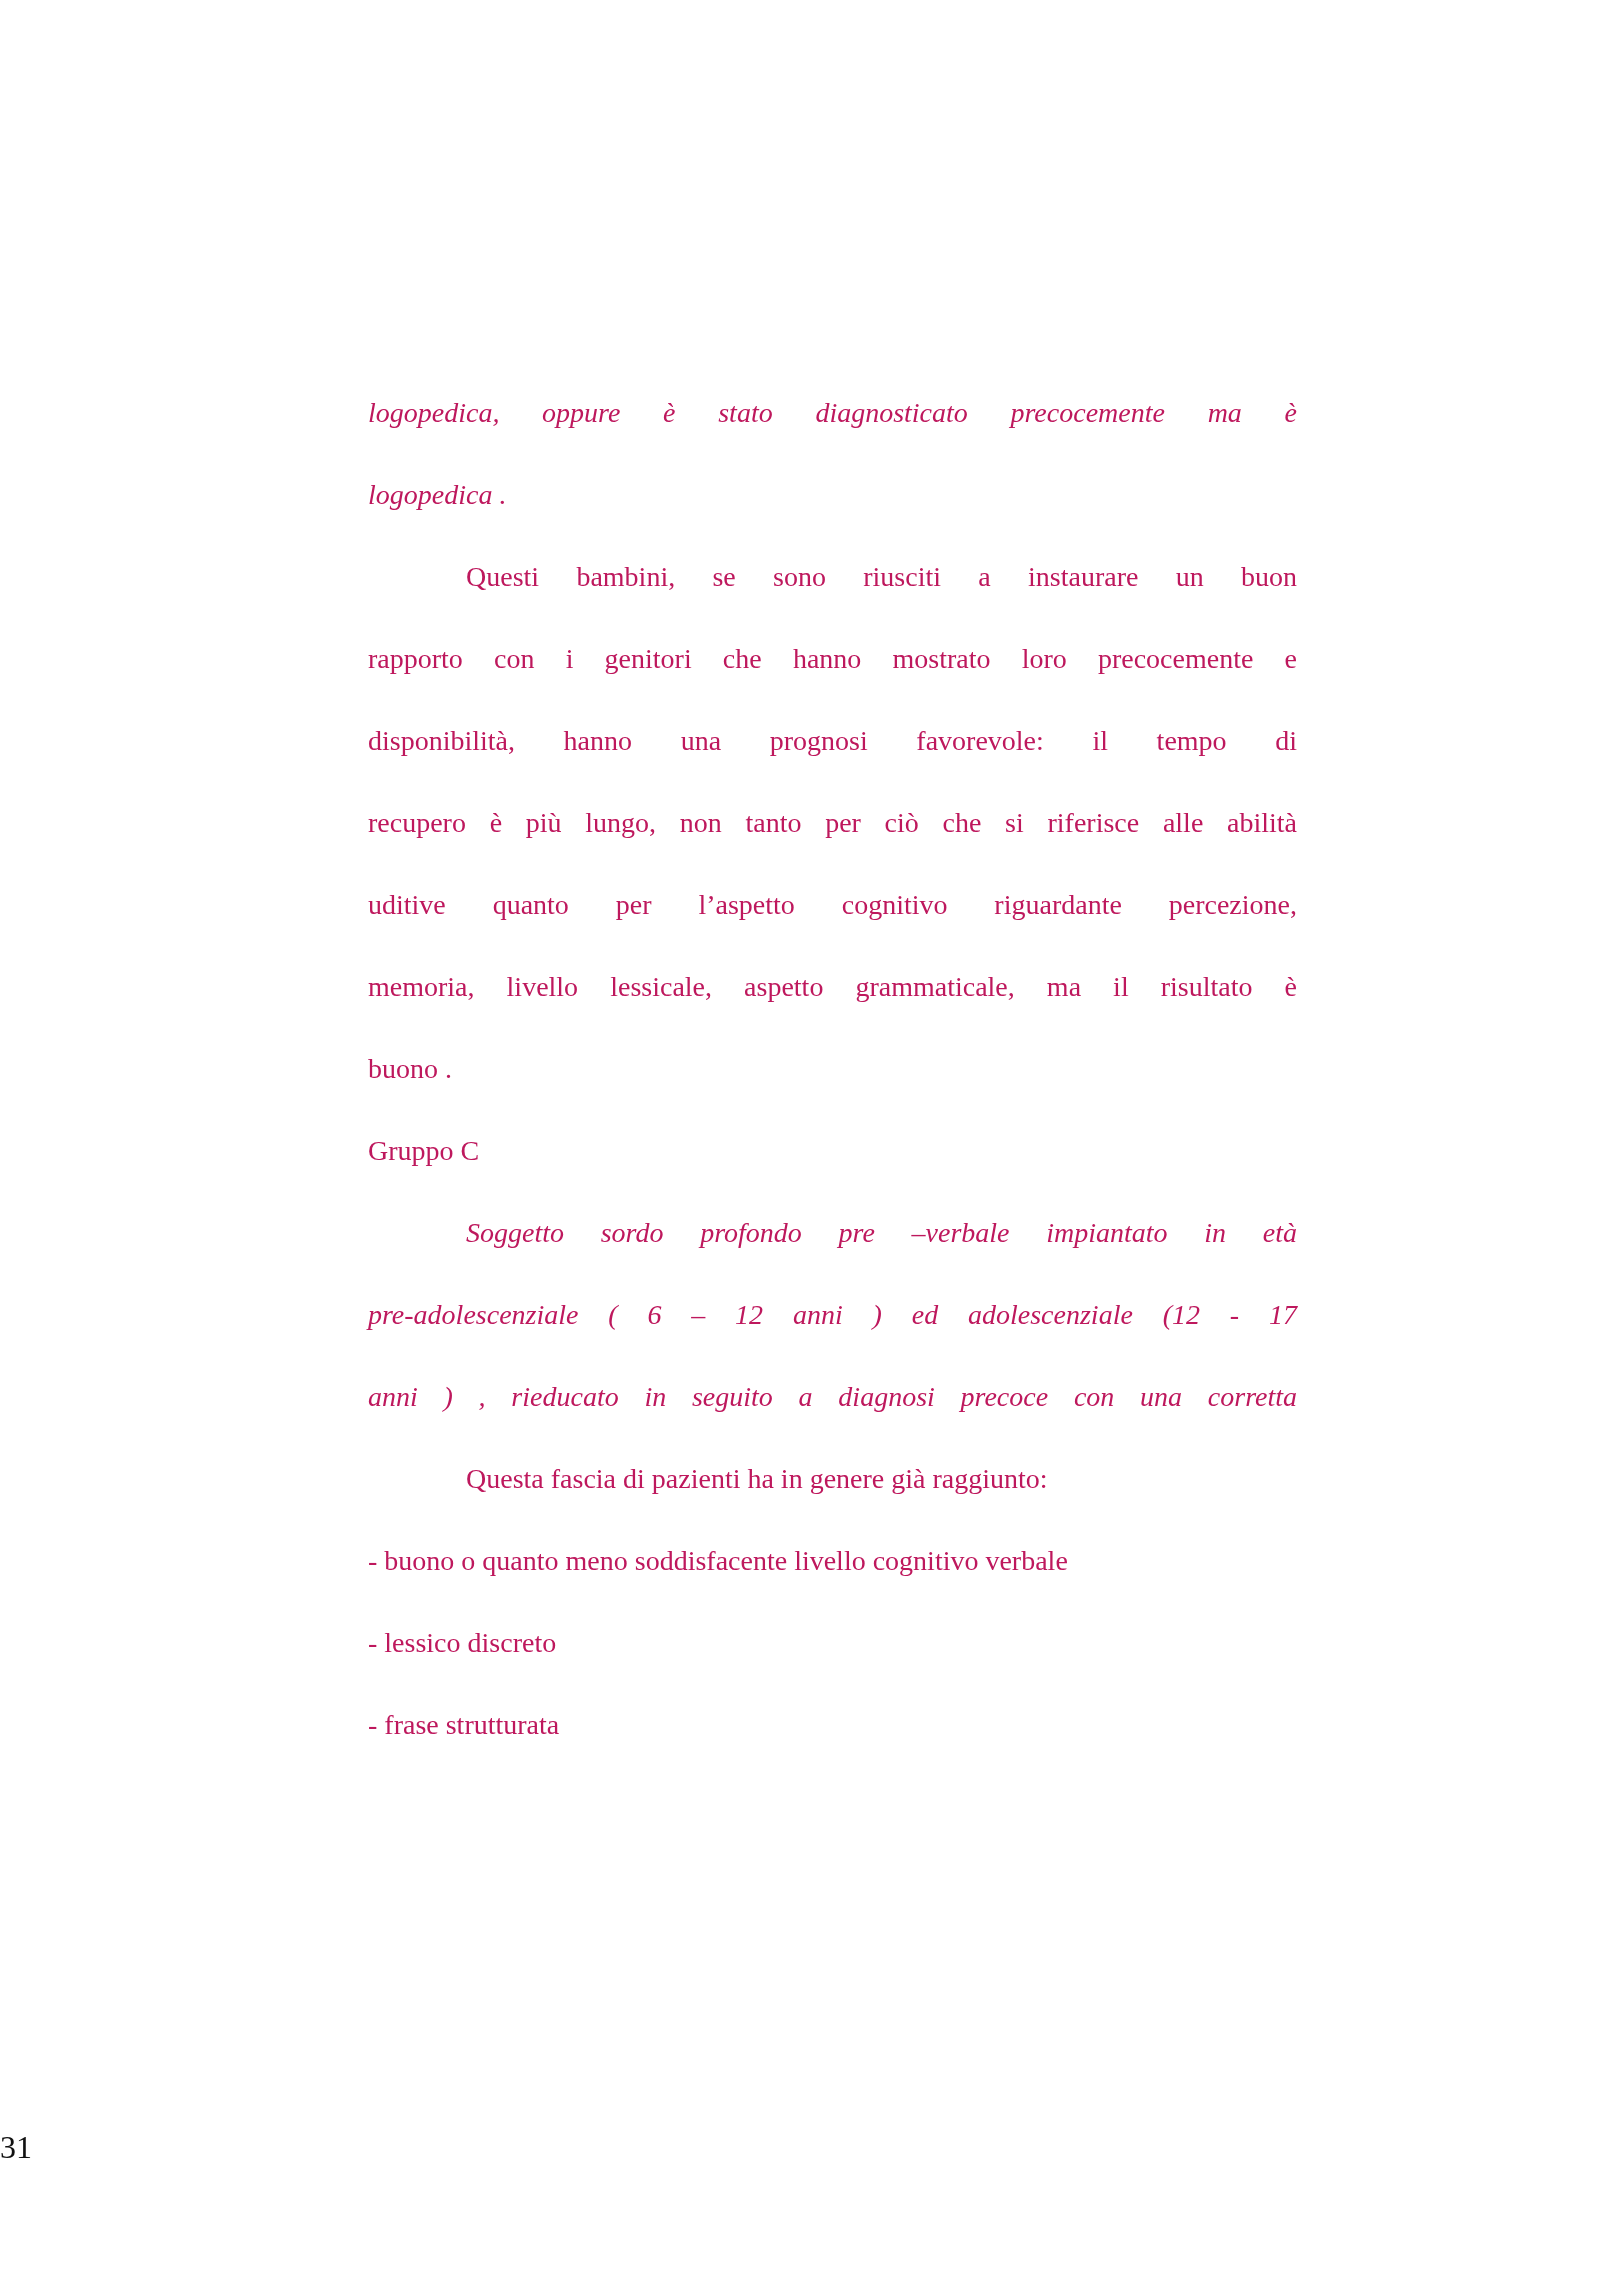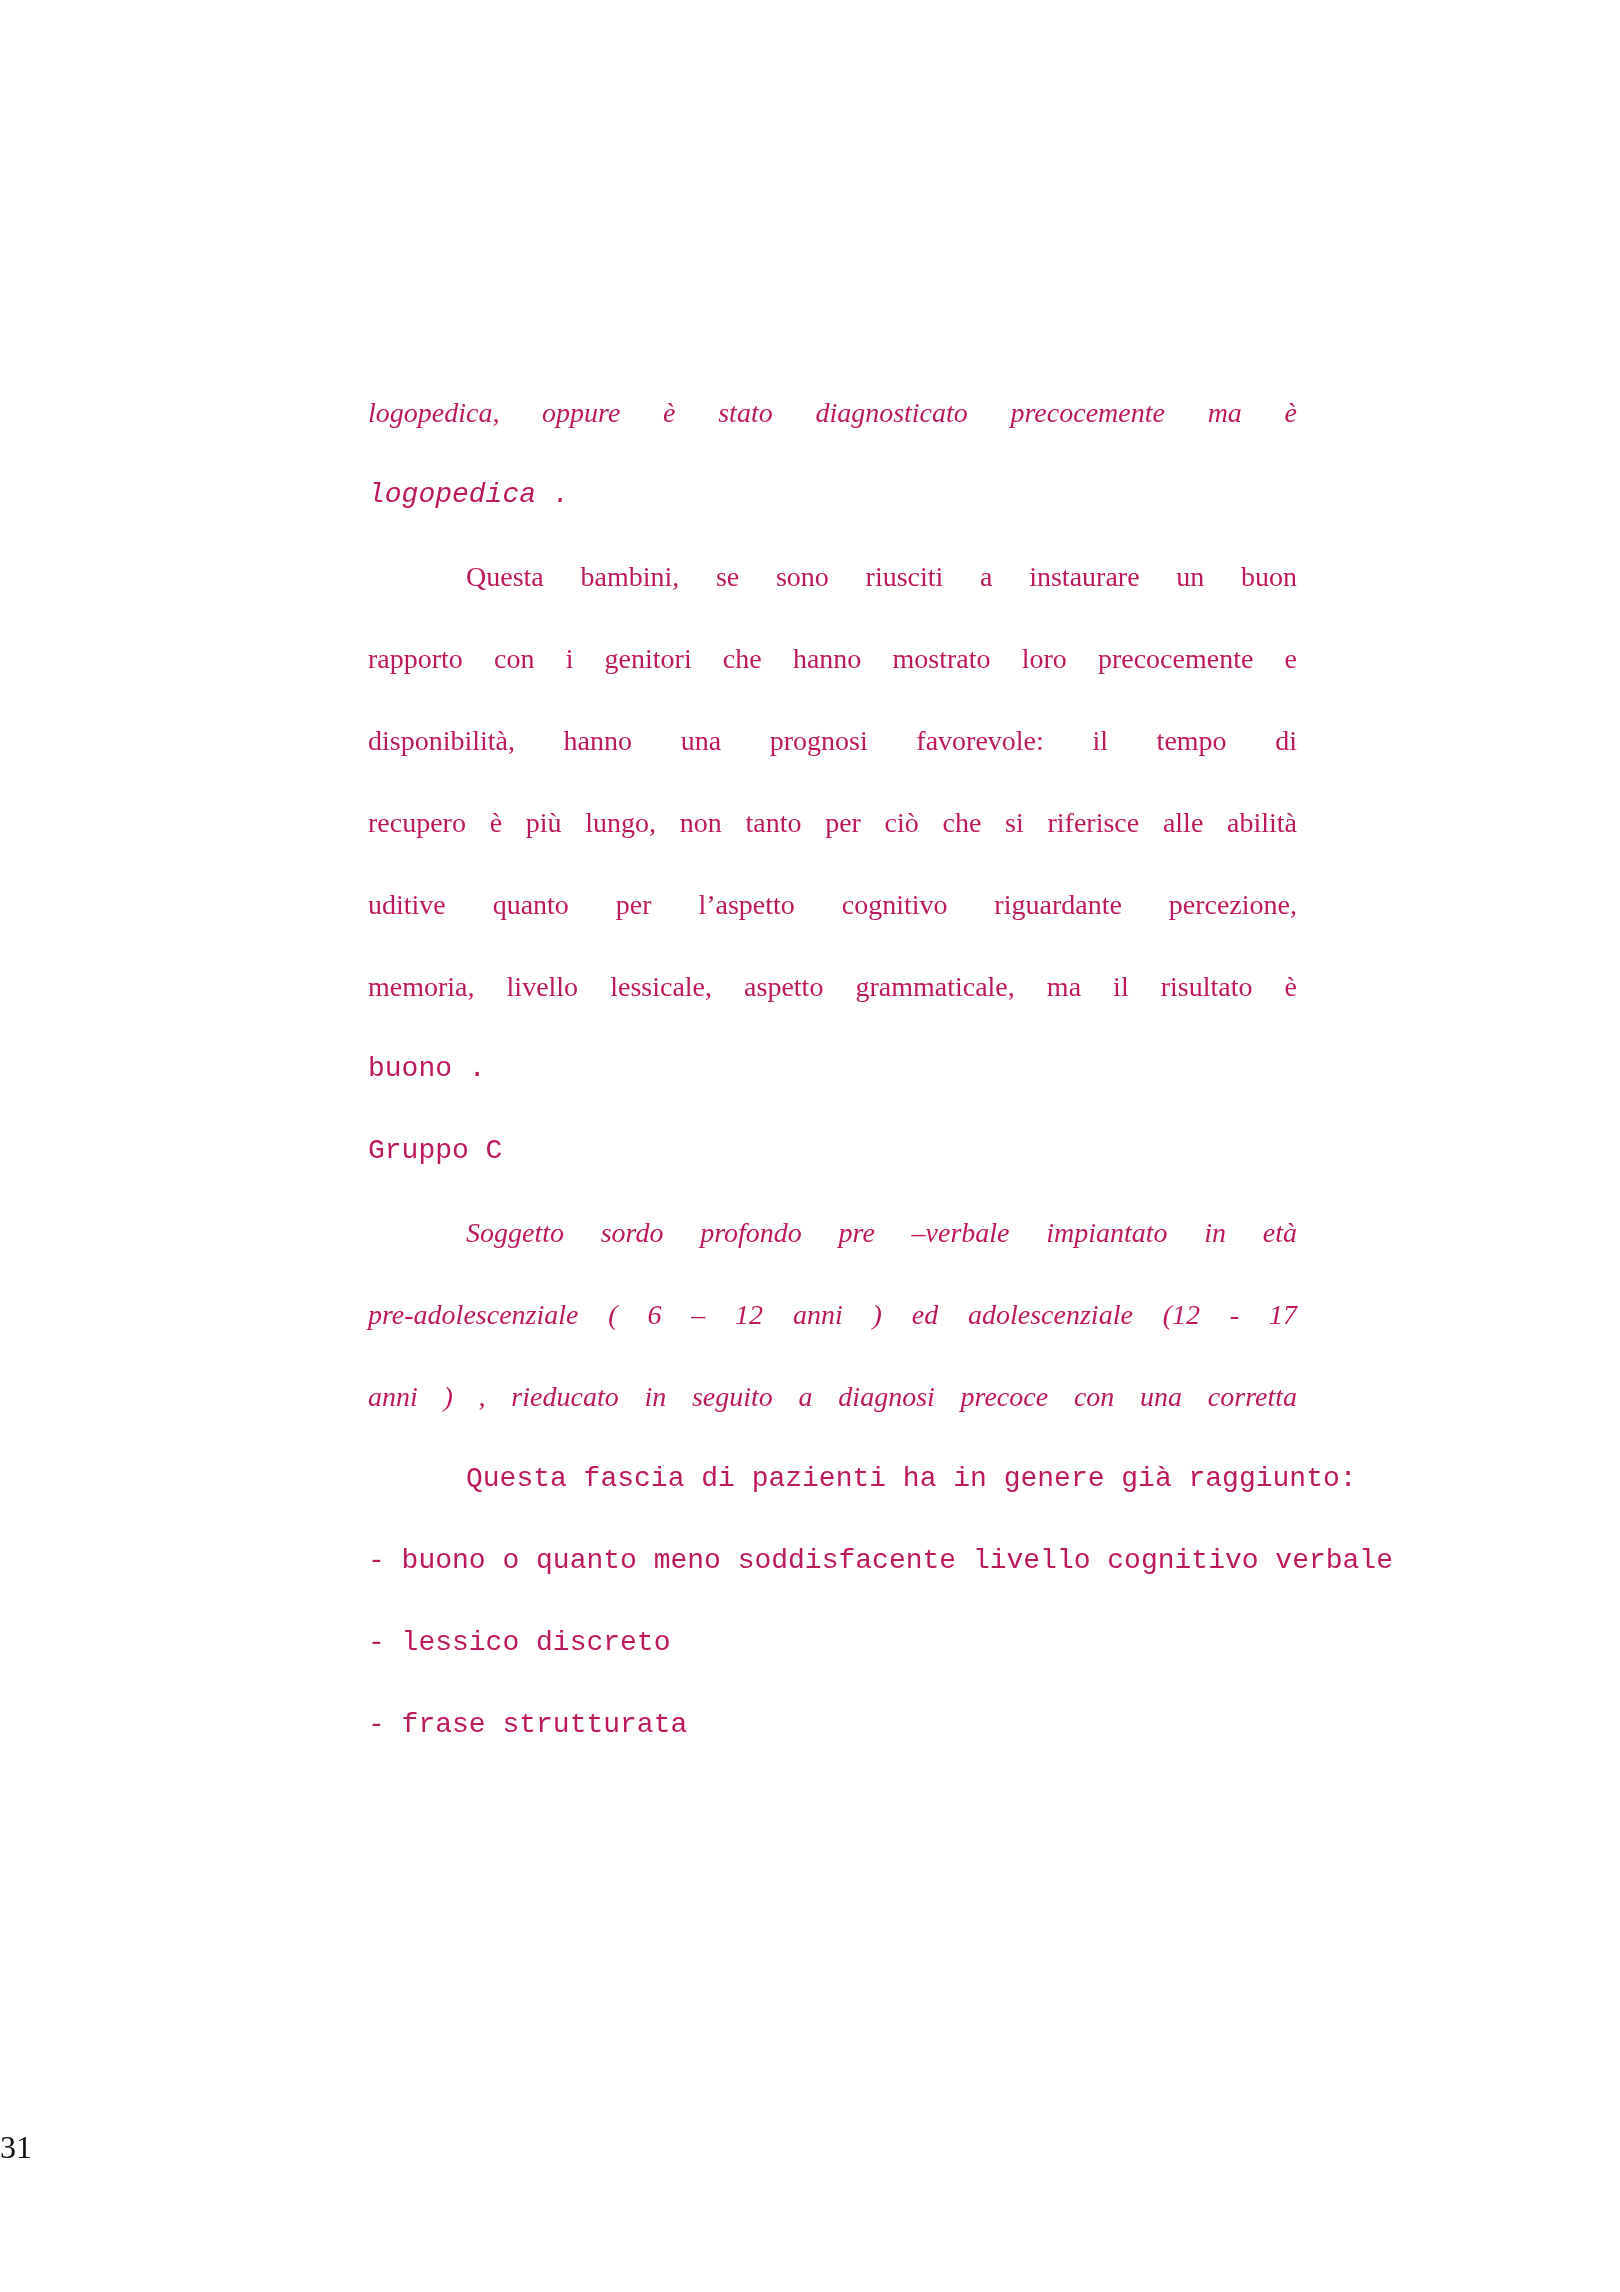--- a/index.html
+++ b/index.html
@@ -4,38 +4,38 @@
 <style>
   html, body { margin: 0; padding: 0; background: #ffffff; }
   body { width: 1620px; height: 2293px; position: relative; overflow: hidden; }
   .page { position: absolute; left: 0; top: 0; width: 1620px; height: 2293px; background: #fff; }
   .text {
     position: absolute; left: 368px; width: 929px; top: 372px;
     font-family: "Liberation Serif", "DejaVu Serif", serif;
     font-size: 28px; line-height: 82px; color: #be185d;
   }
   .line { display: block; height: 82px; white-space: nowrap; text-align: justify; text-align-last: justify; }
-  .line.last { text-align-last: left; font-family: Liberation Mono, monospace; }
+  .line.last { text-align-last: left; }
   .ind { padding-left: 98px; }
   .it { font-style: italic; }
   .pagenum {
     position: absolute; left: 0; width: 1620px; top: 2129px; text-align: left;
     font-family: "Liberation Serif", "DejaVu Serif", serif; font-size: 32px; color: #111;
   }
 </style>
 </head>
 <body>
 
 <div class="page">
   <div class="text">
 
     <span class="line it">logopedica, oppure è stato diagnosticato  precocemente ma è</span>
     <span class="line it last">logopedica .</span>
 
-    <span class="line ind">Questa bambini, se sono riusciti a instaurare un buon</span>
+    <span class="line ind">Questi bambini, se sono riusciti a instaurare un buon</span>
     <span class="line">rapporto con i genitori che hanno mostrato loro precocemente e</span>
     <span class="line">disponibilità, hanno una prognosi favorevole: il tempo di</span>
     <span class="line">recupero è più lungo, non tanto per ciò che si riferisce alle abilità</span>
     <span class="line">uditive quanto per l’aspetto cognitivo riguardante percezione,</span>
     <span class="line">memoria, livello lessicale, aspetto grammaticale, ma il risultato è</span>
     <span class="line last">buono .</span>
 
     <span class="line last">Gruppo C</span>
 
     <span class="line it ind">Soggetto sordo profondo pre –verbale impiantato in età</span>

